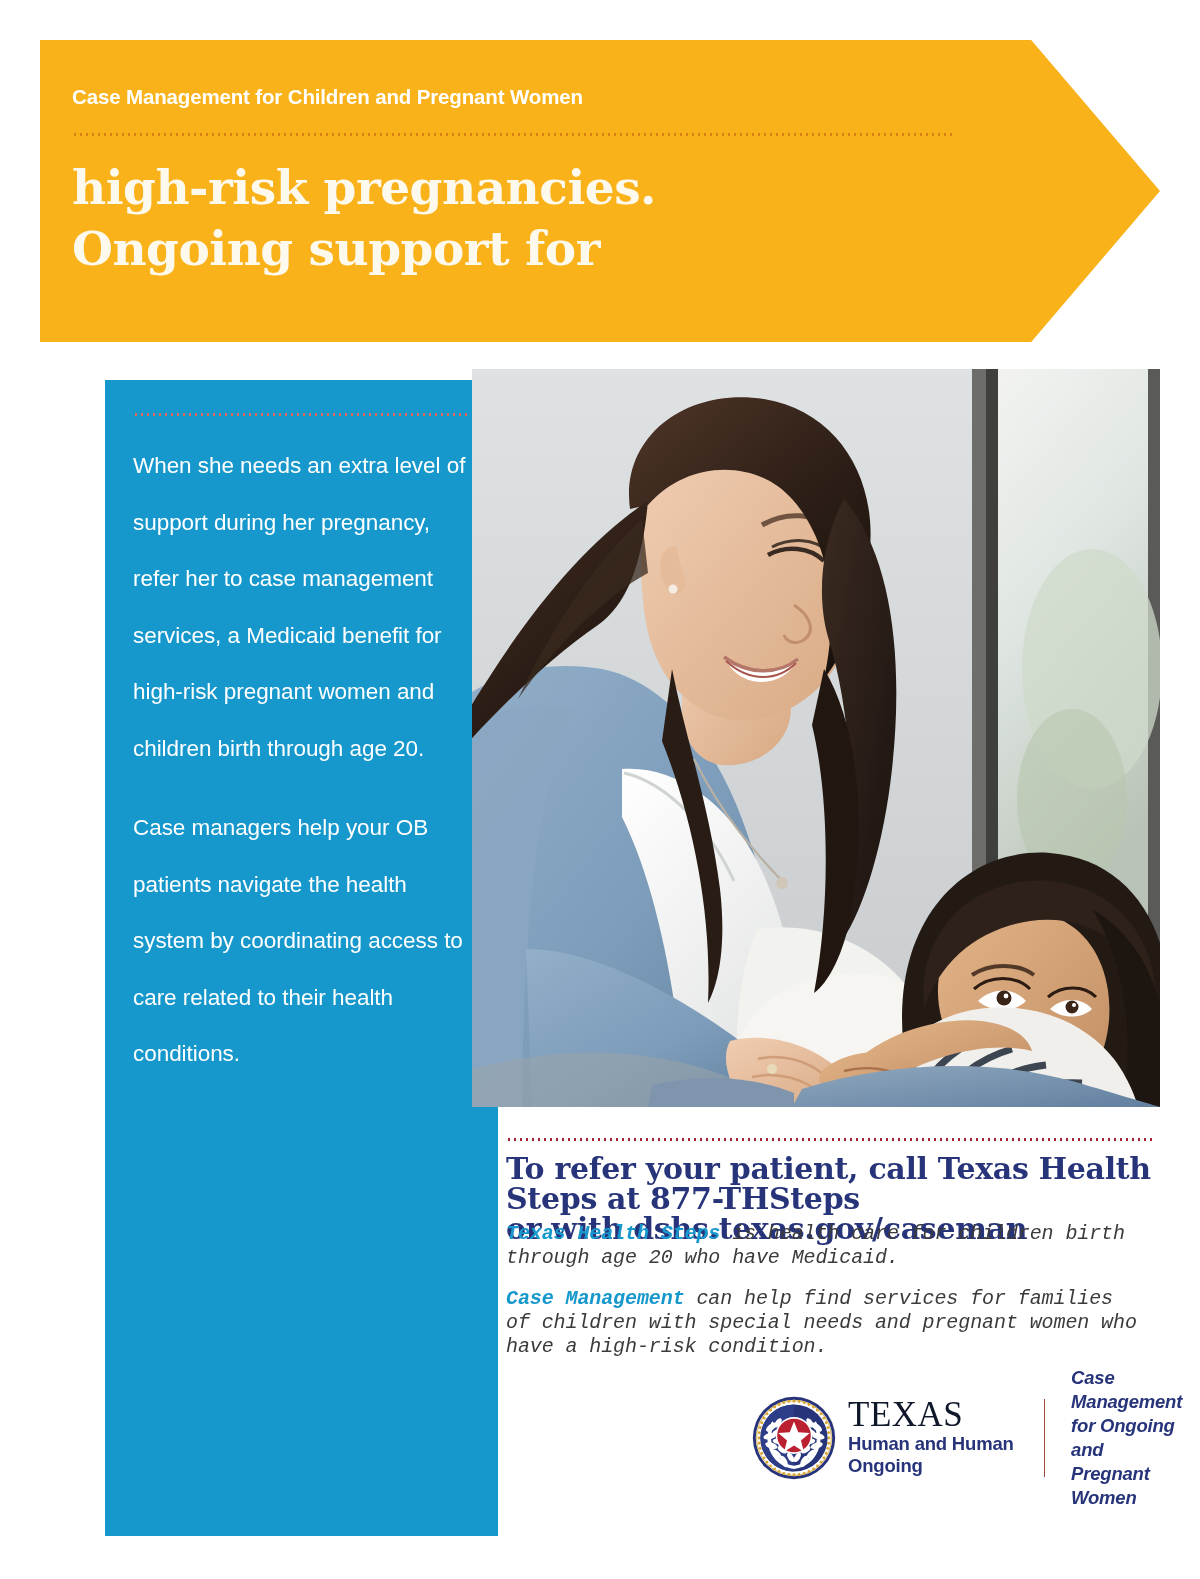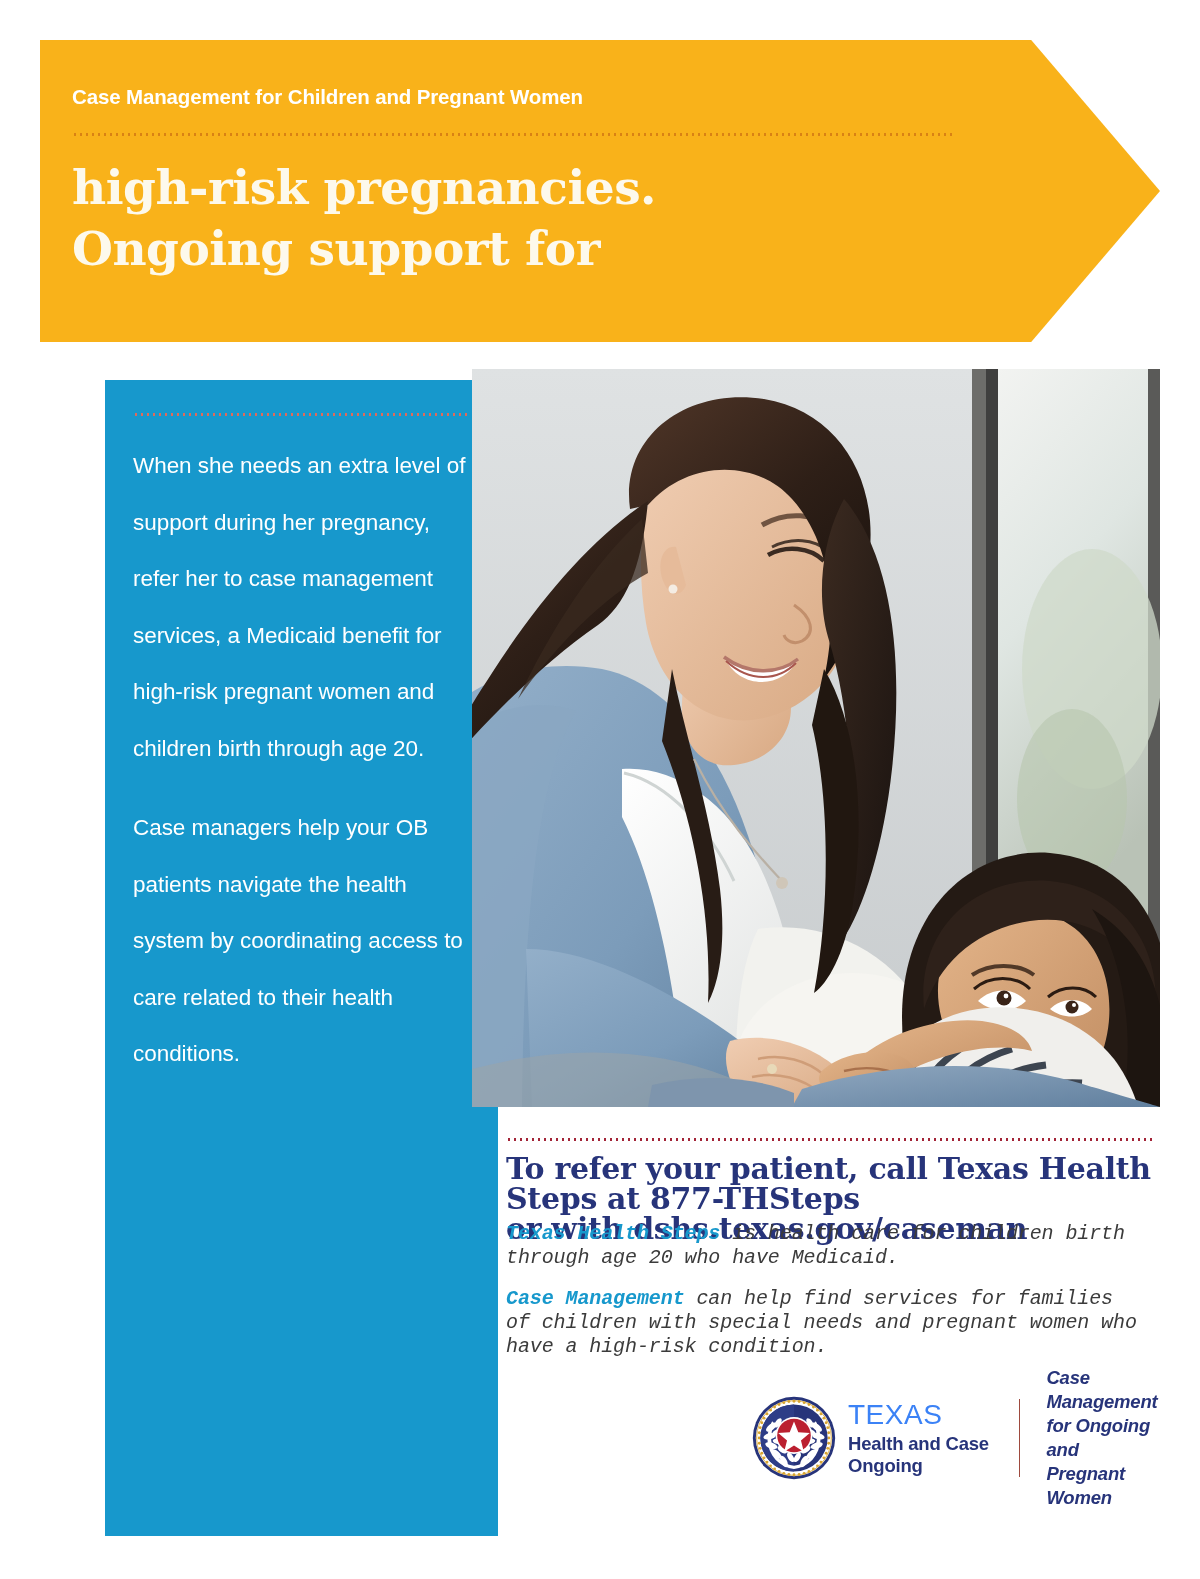--- a/index.html
+++ b/index.html
@@ -182,25 +182,25 @@
     flex: 0 0 84px;
   }
   .logo-seal svg { display: block; width: 84px; height: 84px; }
 
   .logo-wordmark {
     margin-left: 12px;
     flex: 0 0 auto;
   }
 
   .wordmark-texas {
-    font-family: Liberation Sans, sans-serif;
-    font-size: 28px;
+    font-family: Liberation Serif, serif;
+    font-size: 35px;
     font-weight: normal;
     letter-spacing: 0.5px;
-    color: #3b82f6;
+    color: #0f172a;
     line-height: 32px;
   }
 
   .wordmark-hhs {
     font-family: "Liberation Sans", sans-serif;
     font-weight: bold;
     font-size: 18.5px;
     line-height: 22px;
     color: #27347a;
     letter-spacing: -0.2px;
@@ -530,21 +530,21 @@
         <circle cx="50" cy="47" r="20" fill="#bb2030"></circle>
 
         <path d="M50 30.5 L55.1 43.2 L68.8 44.1 L58.3 53 L61.7 66.3
                  L50 58.8 L38.3 66.3 L41.7 53 L31.2 44.1 L44.9 43.2 Z" fill="#ffffff"></path>
       </svg>
     </div>
 
     <div class="logo-wordmark">
       <div class="wordmark-texas">TEXAS</div>
       <div class="wordmark-hhs">
-        <div>Health and Case</div>
+        <div>Human and Human</div>
         <div>Ongoing</div>
       </div>
     </div>
 
     <div class="logo-divider"></div>
 
     <div class="logo-program">
       <div>Case Management</div>
       <div>for Ongoing and</div>
       <div>Pregnant Women</div>

